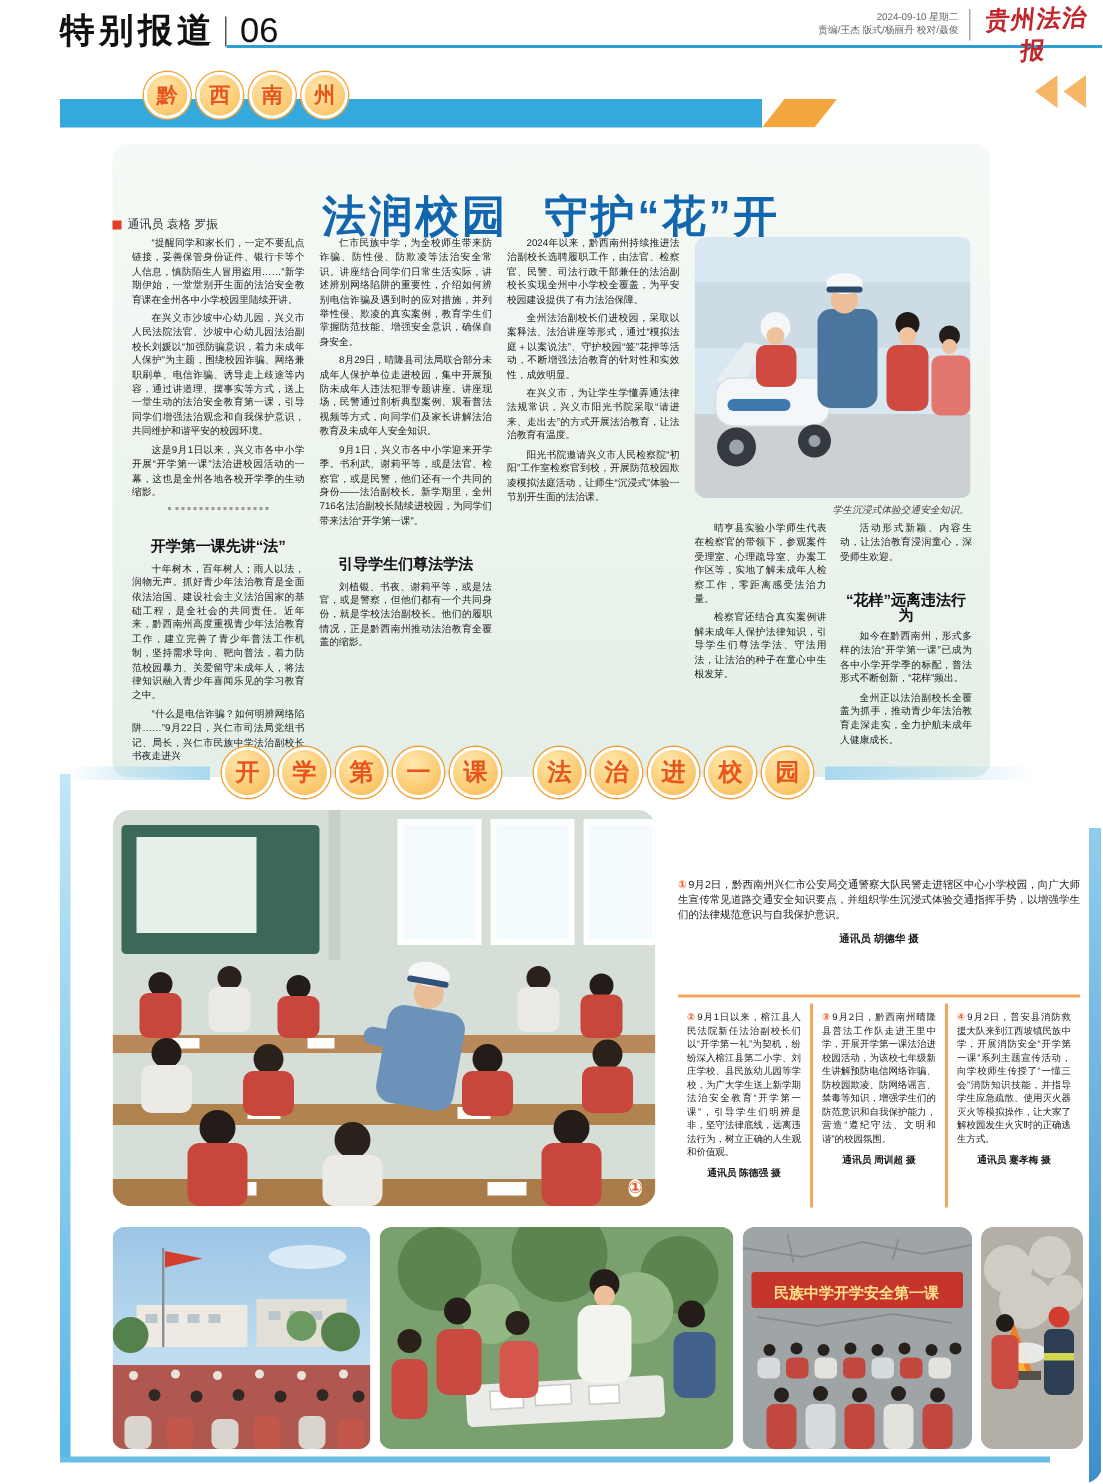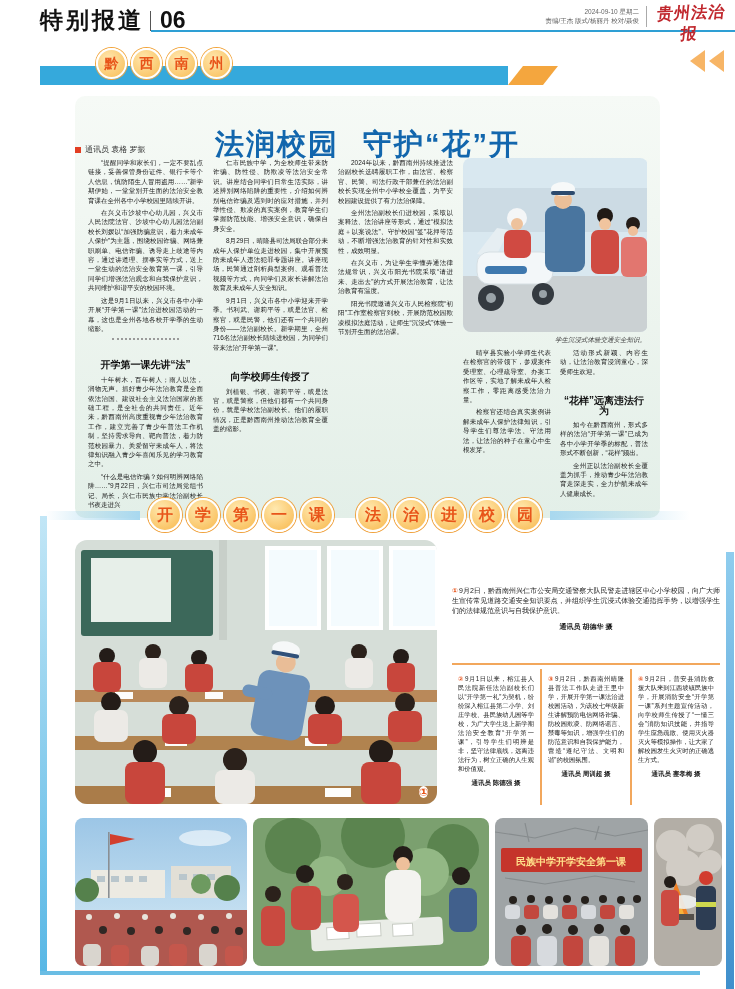--- a/index.html
+++ b/index.html
@@ -1,23 +1,23 @@
 <!DOCTYPE html>
 <html><head>
 <meta charset="utf-8">
 <style>
   html,body{margin:0;padding:0;background:#ffffff;}
   .page{position:relative;width:735px;height:989px;background:#fff;overflow:hidden;
-        font-family:"Liberation Sans","DejaVu Sans",sans-serif;color:#1a1a1a;}
+        font-family:"Liberation Sans","DejaVu Sans",sans-serif;color:#1a1a1a;border-radius:13px;}
 
   
   .mast-left{position:absolute;left:40px;top:5px;display:flex;align-items:center;}
   .section-title{font-size:23px;font-weight:900;letter-spacing:3px;color:#111;}
   .mast-div{width:1px;height:20px;background:#555;margin:0 9px 0 6px;}
-  .page-no{font-size:23px;font-weight:700;color:#111;}
+  .page-no{font-size:23px;font-weight:400;color:#111;}
   .header-rule{position:absolute;left:151px;right:0;top:30px;height:2px;background:#2e9fd4;}
   .date-block{position:absolute;right:96px;top:7px;width:130px;text-align:right;
               font-size:6.5px;line-height:9px;color:#666;}
   .hdr-vdiv{position:absolute;right:88px;top:6px;width:1px;height:21px;background:#aaa;}
   .paper-logo{position:absolute;right:5px;top:3px;width:80px;text-align:center;
               font-family:"DejaVu Serif","Liberation Serif",serif;font-weight:bold;
               font-size:16px;color:#c0272d;transform:skewX(-8deg) rotate(-2deg);letter-spacing:1px;}
 
   
   .blue-bar{position:absolute;left:40px;top:66px;width:468px;height:19px;background:#35a9dc;}
@@ -138,21 +138,21 @@
         <div class="dotrule"></div>
         <div class="subhead">开学第一课先讲“法”</div>
         <p>十年树木，百年树人；雨人以法，润物无声。抓好青少年法治教育是全面依法治国、建设社会主义法治国家的基础工程，是全社会的共同责任。近年来，黔西南州高度重视青少年法治教育工作，建立完善了青少年普法工作机制，坚持需求导向、靶向普法，着力防范校园暴力、关爱留守未成年人，将法律知识融入青少年喜闻乐见的学习教育之中。</p>
         <p>“什么是电信诈骗？如何明辨网络陷阱……”9月22日，兴仁市司法局党组书记、局长，兴仁市民族中学法治副校长书夜走进兴</p>
       </div>
 
       <div class="tcol txt">
         <p>仁市民族中学，为全校师生带来防诈骗、防性侵、防欺凌等法治安全常识。讲座结合同学们日常生活实际，讲述辨别网络陷阱的重要性，介绍如何辨别电信诈骗及遇到时的应对措施，并列举性侵、欺凌的真实案例，教育学生们掌握防范技能、增强安全意识，确保自身安全。</p>
         <p>8月29日，晴隆县司法局联合部分未成年人保护单位走进校园，集中开展预防未成年人违法犯罪专题讲座。讲座现场，民警通过剖析典型案例、观看普法视频等方式，向同学们及家长讲解法治教育及未成年人安全知识。</p>
         <p>9月1日，兴义市各中小学迎来开学季。书利武、谢莉平等，或是法官、检察官，或是民警，他们还有一个共同的身份——法治副校长。新学期里，全州716名法治副校长陆续进校园，为同学们带来法治“开学第一课”。</p>
-        <div class="subhead">向学校师生传授了</div>
+        <div class="subhead">引导学生们尊法学法</div>
         <p>刘植银、书夜、谢莉平等，或是法官，或是警察，但他们都有一个共同身份，就是学校法治副校长。他们的履职情况，正是黔西南州推动法治教育全覆盖的缩影。</p>
       </div>
 
       <div class="tcol txt">
         <p>2024年以来，黔西南州持续推进法治副校长选聘履职工作，由法官、检察官、民警、司法行政干部兼任的法治副校长实现全州中小学校全覆盖，为平安校园建设提供了有力法治保障。</p>
         <p>全州法治副校长们进校园，采取以案释法、法治讲座等形式，通过“模拟法庭＋以案说法”、守护校园“签”花押等活动，不断增强法治教育的针对性和实效性，成效明显。</p>
         <p>在兴义市，为让学生学懂弄通法律法规常识，兴义市阳光书院采取“请进来、走出去”的方式开展法治教育，让法治教育有温度。</p>
         <p>阳光书院邀请兴义市人民检察院“初阳”工作室检察官到校，开展防范校园欺凌模拟法庭活动，让师生“沉浸式”体验一节别开生面的法治课。</p>
       </div>
 

